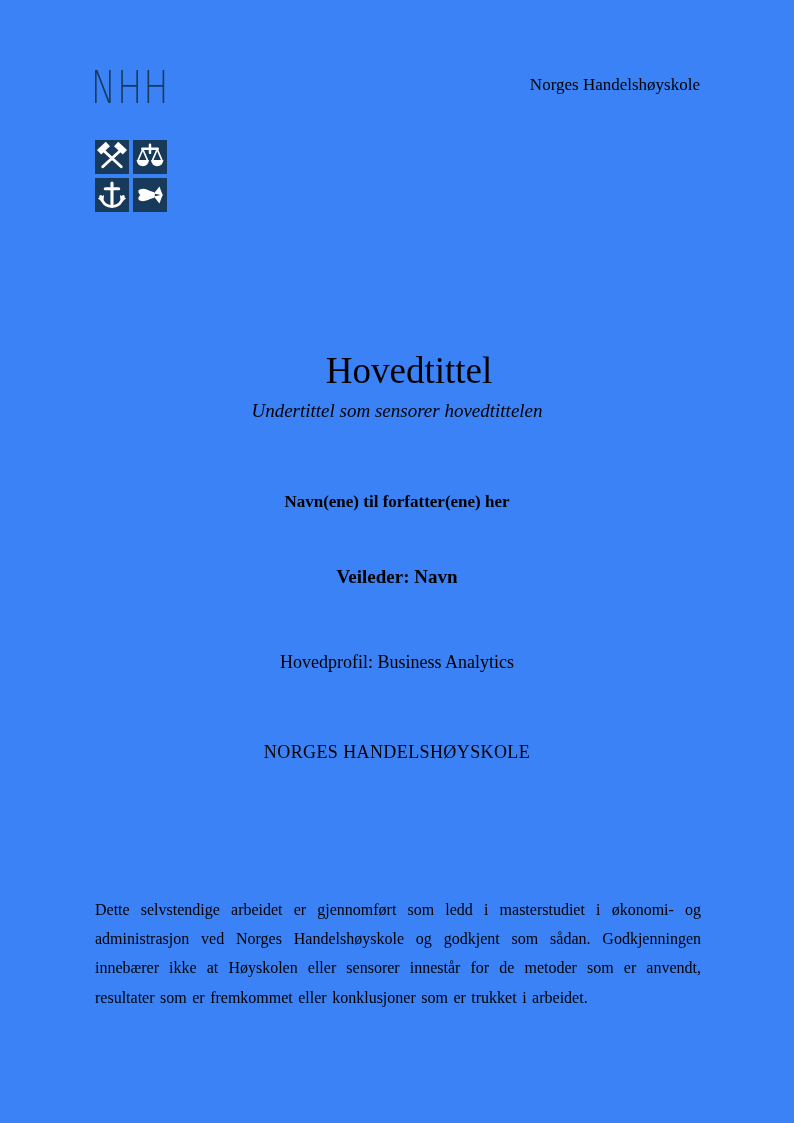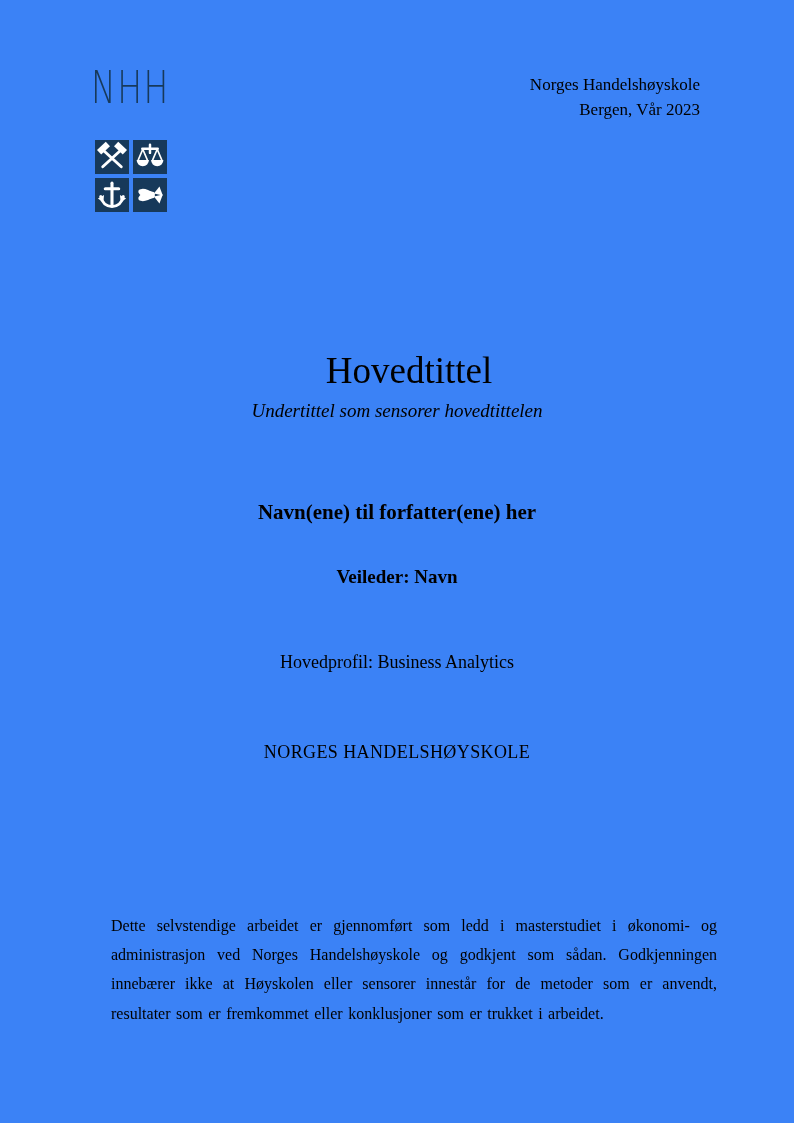--- a/index.html
+++ b/index.html
@@ -25,28 +25,28 @@
   .tile svg{width:34px;height:34px;display:block;}
   
   .header-right{
     position:absolute;top:72px;right:94px;
     text-align:right;font-size:17px;line-height:25px;
   }
   
   .center{position:absolute;left:0;width:794px;text-align:center;}
   .title{top:349px;font-size:37px;line-height:44px;padding-left:12px;}
   .subtitle{top:400px;font-size:19px;font-style:italic;}
-  .authors{top:492px;font-size:21px;font-weight:bold;margin-top:8px;}
+  .authors{top:492px;font-size:17px;font-weight:bold;}
   .supervisor{top:527px;font-size:19px;font-weight:bold;margin-top:39px;}
   .degree{top:619px;font-size:18px;}
   .profile{top:652px;font-size:18px;}
   .institution{top:742px;font-size:18px;letter-spacing:0.4px;}
   
   .disclaimer{
-    position:absolute;left:95px;top:895px;width:606px;margin:16px;
+    position:absolute;left:95px;top:895px;width:606px;margin:0;
     font-size:16px;line-height:29.2px;text-align:justify;word-spacing:1.5px;
   }
 </style>
 </head>
 <body>
 
 <div class="page">
 
   <div class="wordmark">NHH</div>
 
@@ -99,21 +99,20 @@
             <ellipse cx="13" cy="16.5" rx="8.5" ry="4"></ellipse>
             <path d="M20.5 16.5 L28 11.8 L28 21.2 Z"></path>
           </g>
         </g>
       </svg>
     </div>
   </div>
 
   <div class="header-right">
     <div>Norges Handelshøyskole</div>
-    <div>Bergen, Vår 2023</div>
   </div>
 
   <div class="center title">Hovedtittel</div>
   <div class="center subtitle">Undertittel som sensorer hovedtittelen</div>
   <div class="center authors">Navn(ene) til forfatter(ene) her</div>
   <div class="center supervisor">Veileder: Navn</div>
   <div class="center profile">Hovedprofil: Business Analytics</div>
   <div class="center institution">NORGES HANDELSHØYSKOLE</div>
 
   <p class="disclaimer">Dette selvstendige arbeidet er gjennomført som ledd i masterstudiet i økonomi- og administrasjon ved Norges Handelshøyskole og godkjent som sådan. Godkjenningen innebærer ikke at Høyskolen eller sensorer innestår for de metoder som er anvendt, resultater som er fremkommet eller konklusjoner som er trukket i arbeidet.</p>

